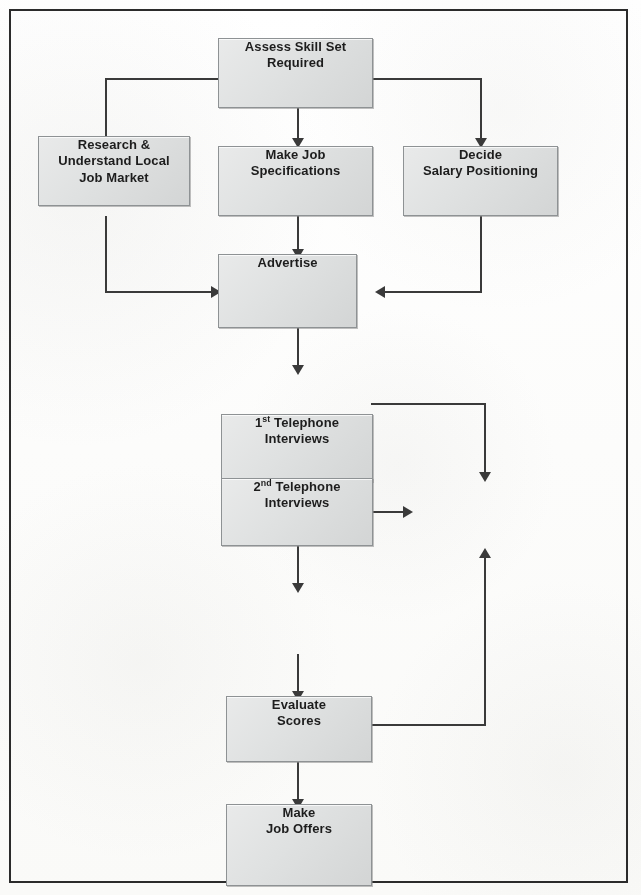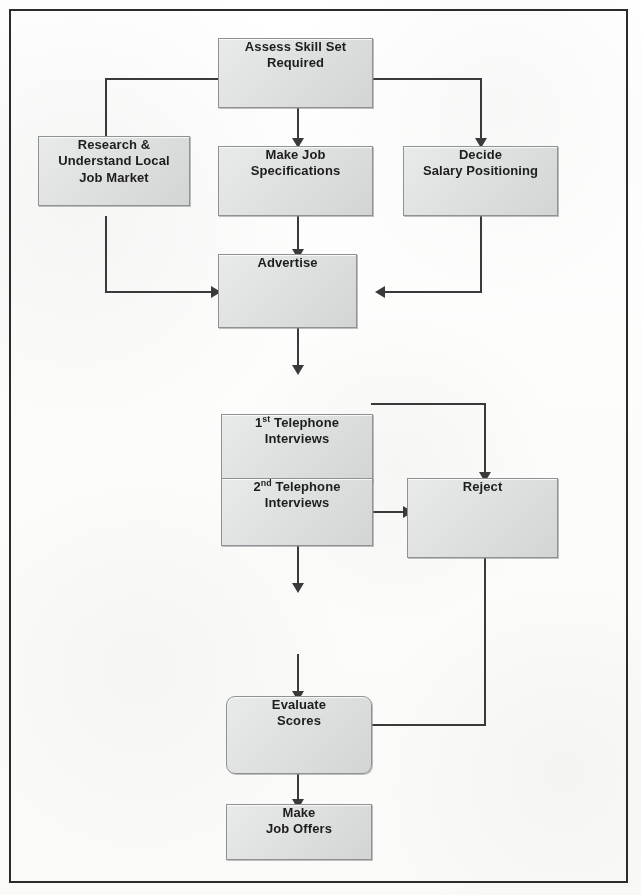--- a/index.html
+++ b/index.html
@@ -188,28 +188,25 @@
   <div class="node" style="left:221px; top:370px; width:152px; height:68px;margin-top:44px;">
     <span class="lbl"><span>1</span><sup>st</sup><span> Telephone
 Interviews</span></span>
   </div>
 
   <div class="node" style="left:221px; top:478px; width:152px; height:68px;">
     <span class="lbl"><span>2</span><sup>nd</sup><span> Telephone
 Interviews</span></span>
   </div>
 
-  <div class="node" style="left:407px; top:478px; width:151px; height:80px;">
-    <span class="lbl">Reject</span>
-  </div>
-
-
-  <div class="node" style="left:226px; top:696px; width:146px; height:78px;border-radius:9px;">
+
+
+  <div class="node" style="left:226px; top:696px; width:146px; height:66px;">
     <span class="lbl">Evaluate
 Scores</span>
   </div>
 
-  <div class="node" style="left:226px; top:804px; width:146px; height:56px;">
+  <div class="node" style="left:226px; top:804px; width:146px; height:82px;">
     <span class="lbl">Make
 Job Offers</span>
   </div>
 
 </div>
 
 </body></html>

